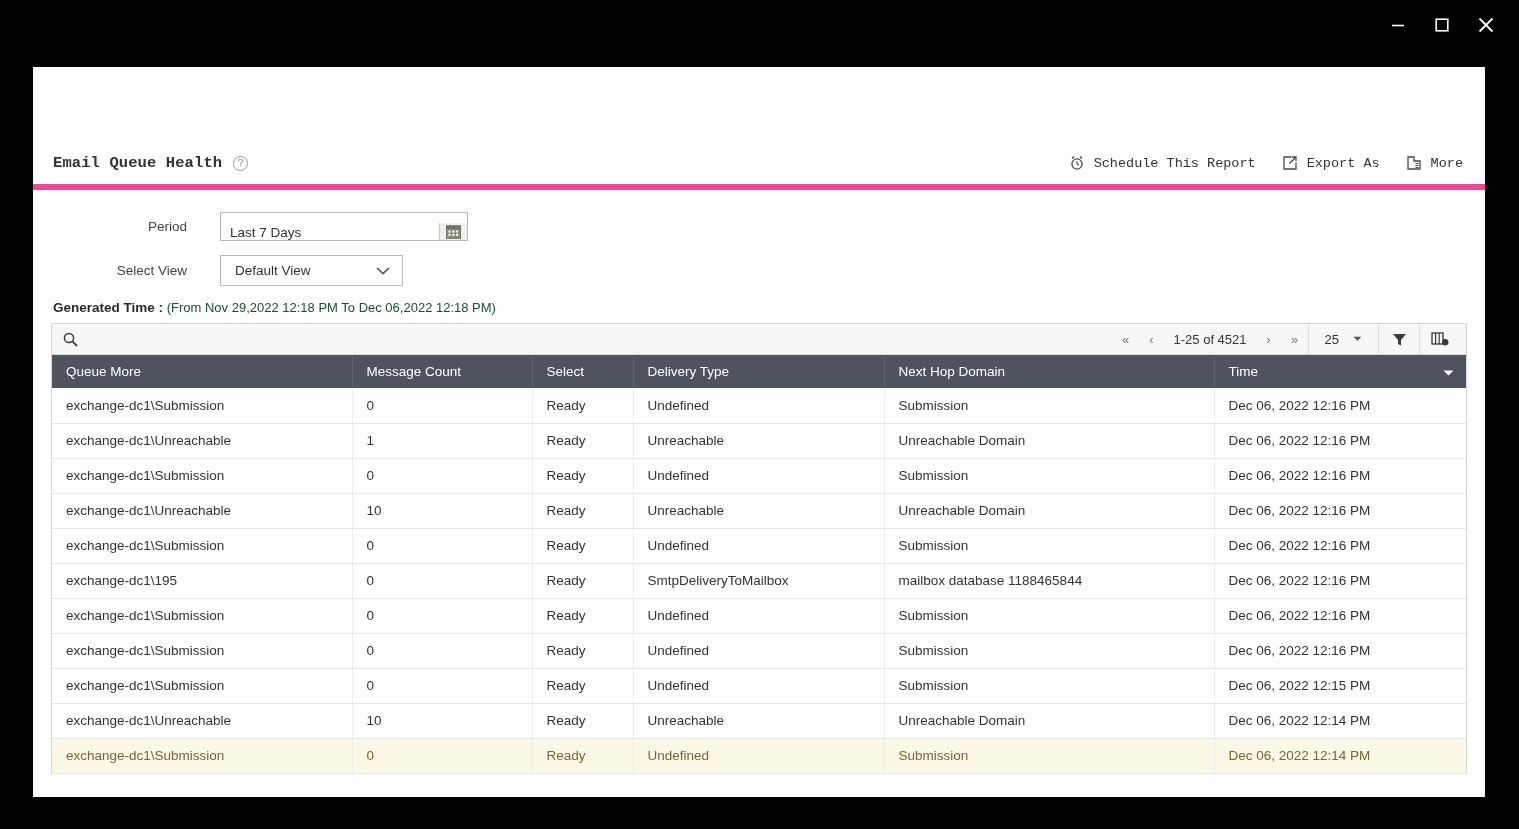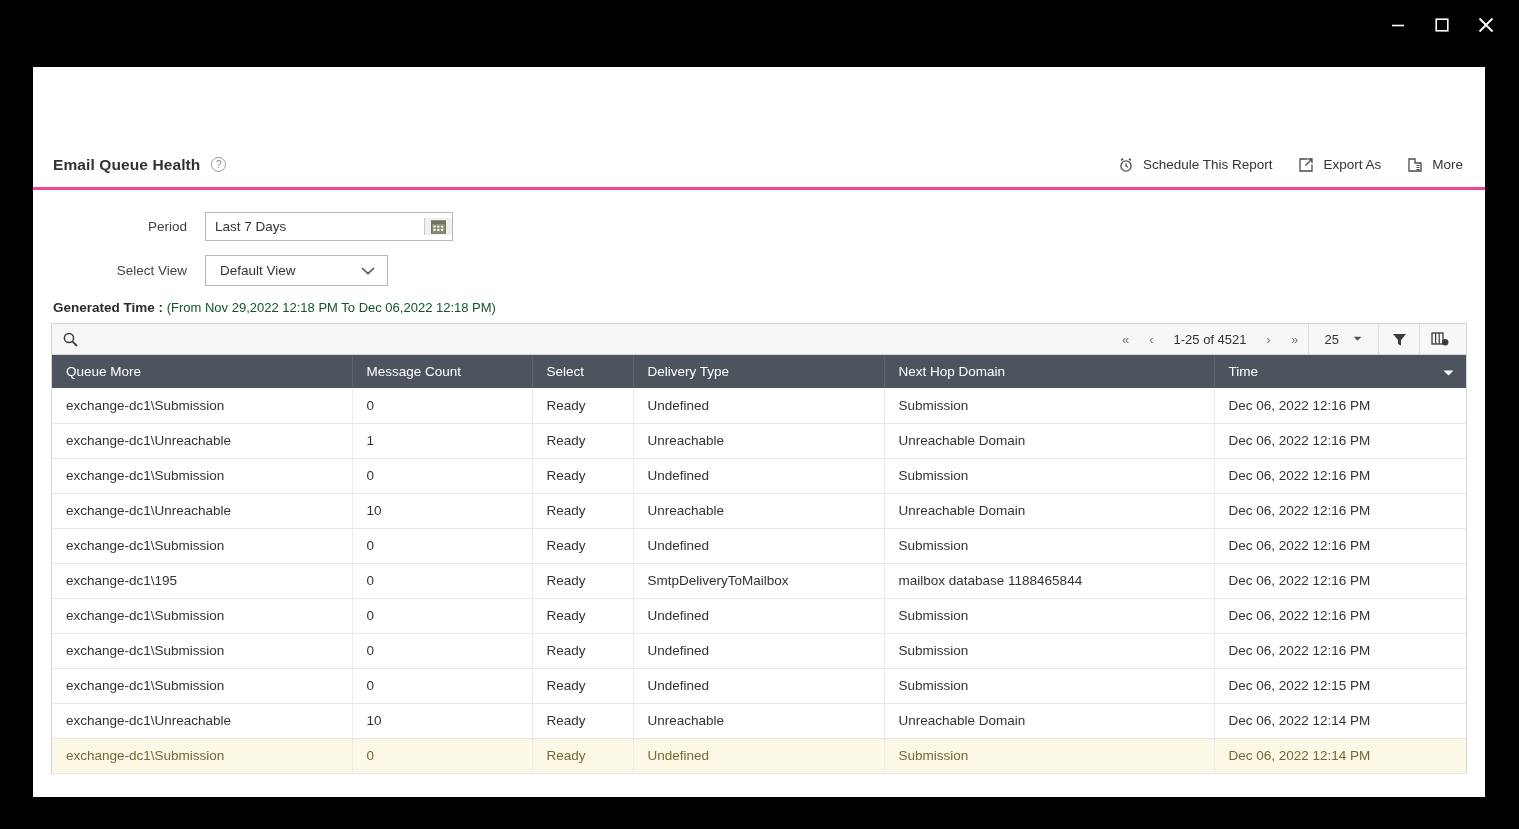--- a/index.html
+++ b/index.html
@@ -52,24 +52,25 @@
   }
 
   .app-topstrip {
     height: 75px;
     background: #ffffff;
   }
 
   
   .report-header {
     height: 48px;
-    border-bottom: 3px solid #ec4899;
+    border-bottom: 6px solid #ec4899;
     display: flex;
     align-items: center;
     padding: 0 22px 0 20px;
+    font-family: Liberation Mono, monospace;
   }
   .report-title {
     font-size: 15.5px;
     font-weight: bold;
     color: #333333;
     letter-spacing: .1px;
   }
   .help-icon {
     margin-left: 11px;
     width: 15px;
@@ -99,31 +100,32 @@
   .header-action svg { display: block; }
 
   
   .filters {
     padding: 22px 0 0 0;
   }
   .filter-row {
     display: flex;
     align-items: center;
     margin-bottom: 14px;
+    gap: 15px;
   }
   .filter-label {
     width: 172px;
     text-align: right;
     padding-right: 18px;
     font-size: 13.5px;
     color: #444444;
   }
   .period-box {
     display: flex;
-    align-items: center;
+    align-items: flex-end;
     width: 248px;
     height: 29px;
     border: 1px solid #b9b9b9;
     background: #ffffff;
   }
   .period-value {
     flex: 1;
     display: flex;
     align-items: center;
     padding-left: 9px;

